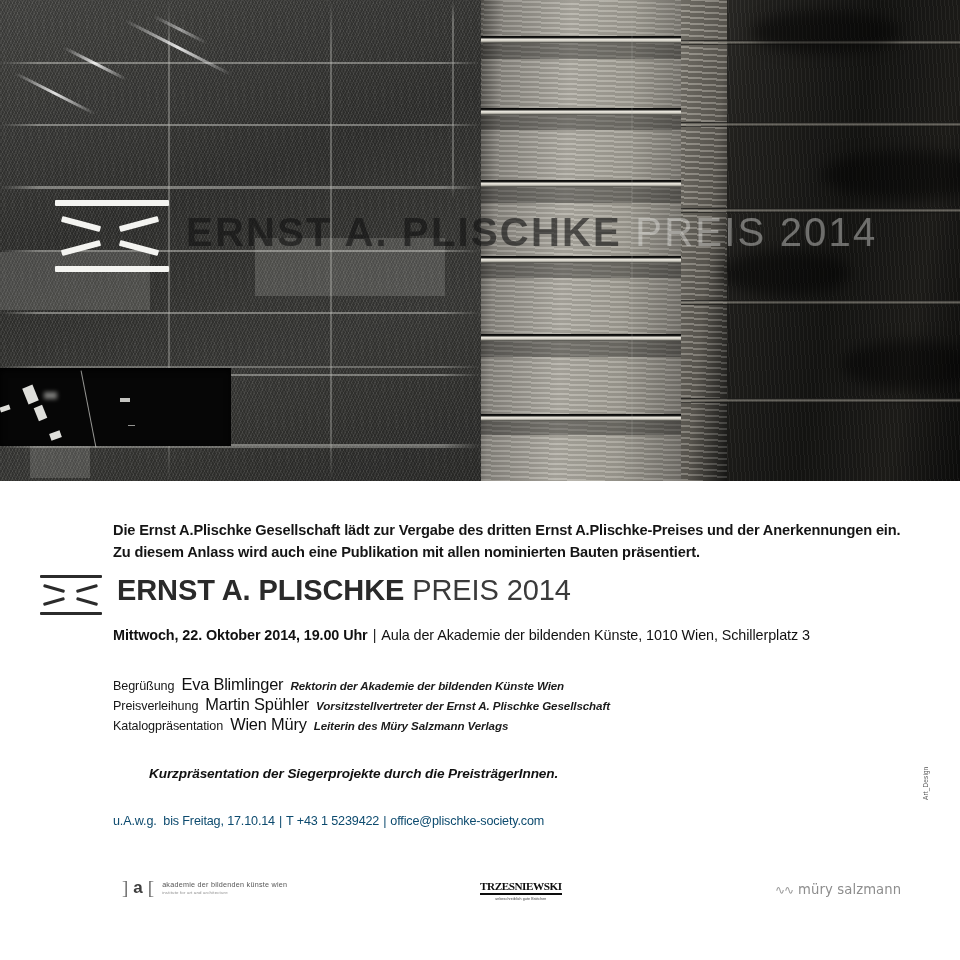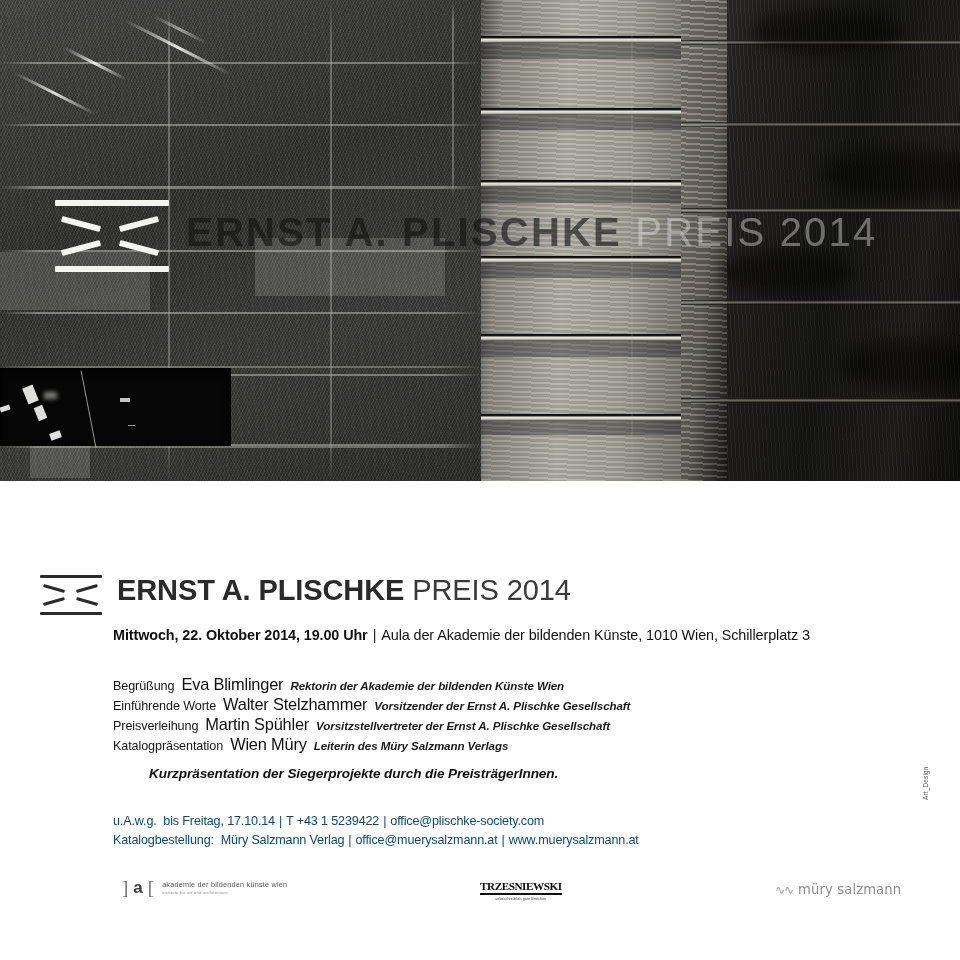--- a/index.html
+++ b/index.html
@@ -209,20 +209,24 @@
         <div class="bar" style="top:66px;width:114px;height:6px;"></div>
       </div>
       <div class="hero-title">
         <span class="ht-a">ERNST A. PLISCHKE</span><span class="ht-b"> PREIS 2014</span>
       </div>
     </div>
   </div>
 
   <div class="content">
 
+    <div class="intro">
+      <div>Die Ernst A.Plischke Gesellschaft lädt zur Vergabe des dritten Ernst A.Plischke-Preises und der Anerkennungen ein.</div>
+      <div>Zu diesem Anlass wird auch eine Publikation mit allen nominierten Bauten präsentiert.</div>
+    </div>
 
     <div class="titleblock">
       <div class="mark" style="left:0px;top:2px;width:62px;height:40px;color:#2b2b2b;">
         <div class="bar" style="top:0;width:62px;height:3.4px;"></div>
         <div class="st" style="left:3px;top:11.5px;width:22px;height:3.4px;transform:rotate(16deg);"></div>
         <div class="st" style="left:36px;top:11.5px;width:22px;height:3.4px;transform:rotate(-16deg);"></div>
         <div class="st" style="left:3px;top:25px;width:22px;height:3.4px;transform:rotate(-16deg);"></div>
         <div class="st" style="left:36px;top:25px;width:22px;height:3.4px;transform:rotate(16deg);"></div>
         <div class="bar" style="top:36.6px;width:62px;height:3.4px;"></div>
       </div>
@@ -233,40 +237,33 @@
 
     <div class="eventline">
       <span class="ev-b">Mittwoch, 22. Oktober 2014, 19.00 Uhr</span><span class="ev-sep">|</span><span class="ev-r">Aula der Akademie der bildenden Künste, 1010 Wien, Schillerplatz 3</span>
     </div>
 
     <div class="people">
       <div class="prow">
         <span class="role">Begrüßung</span><span class="pname">Eva Blimlinger</span><span class="pdesc">Rektorin der Akademie der bildenden Künste Wien</span>
       </div>
       <div class="prow">
-        <span class="role">Einführende Worte</span><span class="pname">Walter Stelzhammer</span><span class="pdesc">Vorsitzender der Ernst A. Plischke Gesellschaft</span>
-      </div>
-      <div class="prow">
         <span class="role">Preisverleihung</span><span class="pname">Martin Spühler</span><span class="pdesc">Vorsitzstellvertreter der Ernst A. Plischke Gesellschaft</span>
       </div>
       <div class="prow">
         <span class="role">Katalogpräsentation</span><span class="pname">Wien Müry</span><span class="pdesc">Leiterin des Müry Salzmann Verlags</span>
       </div>
     </div>
 
     <div class="kurz">Kurzpräsentation der Siegerprojekte durch die PreisträgerInnen.</div>
 
     <div class="contact">
       <div>
         <span>u.A.w.g.</span>&nbsp;
         <span>bis Freitag, 17.10.14</span><span class="sep">|</span><span>T +43 1 5239422</span><span class="sep">|</span><span>office@plischke-society.com</span>
-      </div>
-      <div>
-        <span>Katalogbestellung:</span>&nbsp;
-        <span>Müry Salzmann Verlag</span><span class="sep">|</span><span>office@muerysalzmann.at</span><span class="sep">|</span><span>www.muerysalzmann.at</span>
       </div>
     </div>
 
     <div class="footer-logos">
 
       <div class="logo-akademie">
         <span class="brk">]</span>
         <span class="brk-a">a</span>
         <span class="brk">[</span>
         <span class="ak-text">

